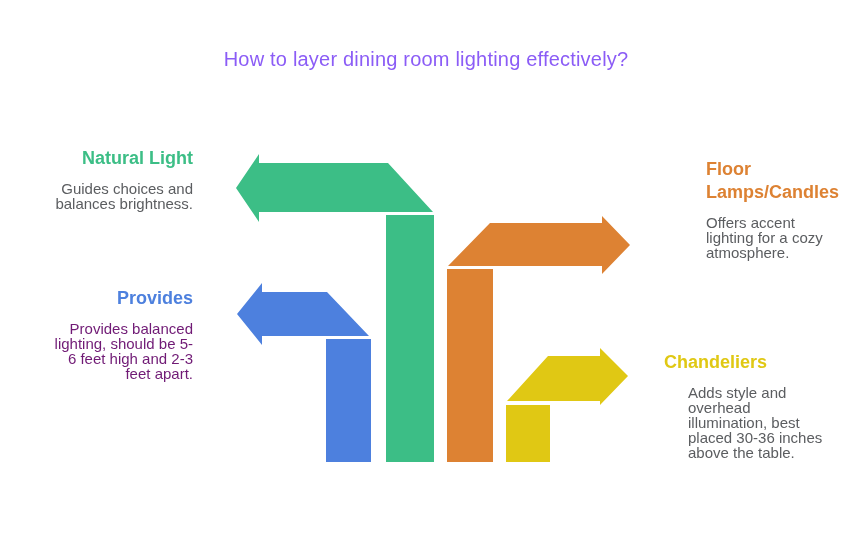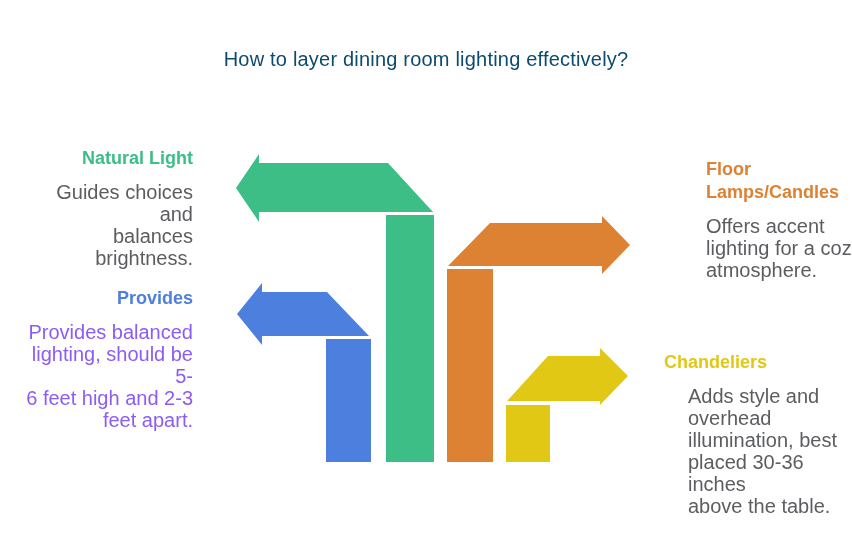--- a/index.html
+++ b/index.html
@@ -32,37 +32,37 @@
   .label { position: absolute; }
   .label h2 {
     margin: 0 0 11px 0;
     font-size: 18px;
     font-weight: 700;
     line-height: 23px;
     white-space: pre-line;
   }
   .label p {
     margin: 0;
-    font-size: 20px;
-    line-height: 22px;
+    font-size: 15px;
+    line-height: 15px;
     white-space: pre-line;
   }
   .label.side-left { text-align: right; }
   .label.side-right { text-align: left; }
   .pos-natural-light { top: 147px; right: 659px; width: 175px; }
   .pos-sconces      { top: 287px; right: 659px; width: 180px; }
   .pos-floor-lamps  { top: 158px; left: 662px; width: 185px; margin-left: 44px; }
   .pos-chandeliers  { top: 351px; left: 664px; width: 190px; }
 </style>
 </head>
 <body>
 
 <div class="canvas">
 
-  <div class="title" style="color: #0c4a6e;">How to layer dining room lighting effectively?</div>
+  <div class="title" style="color: #8b5cf6;">How to layer dining room lighting effectively?</div>
 
   <svg class="diagram" viewBox="0 0 852 535" xmlns="http://www.w3.org/2000/svg">
 
     <g>
       <polygon points="236,188 259,154 259,163 388,163 433,212 259,212 259,222" fill="#3cbe86"></polygon>
       <rect x="386" y="215" width="48" height="247" fill="#3cbe86"></rect>
     </g>
 
     <g>
       <polygon points="237,314 262,283 262,292 327,292 369,336 262,336 262,345" fill="#4d80de"></polygon>
@@ -81,21 +81,21 @@
   </svg>
 
   <div class="label side-left pos-natural-light">
     <h2 style="color: rgb(60, 190, 134);">Natural Light</h2>
     <p style="color: rgb(91, 93, 96);">Guides choices and
 balances brightness.</p>
   </div>
 
   <div class="label side-left pos-sconces">
     <h2 style="color: rgb(77, 128, 222);">Provides</h2>
-    <p style="color: #8b5cf6;">Provides balanced
+    <p style="color: #701a75;">Provides balanced
 lighting, should be 5-
 6 feet high and 2-3
 feet apart.</p>
   </div>
 
   <div class="label side-right pos-floor-lamps">
     <h2 style="color: rgb(221, 130, 51);">Floor
 Lamps/Candles</h2>
     <p style="color: rgb(91, 93, 96);">Offers accent
 lighting for a cozy

